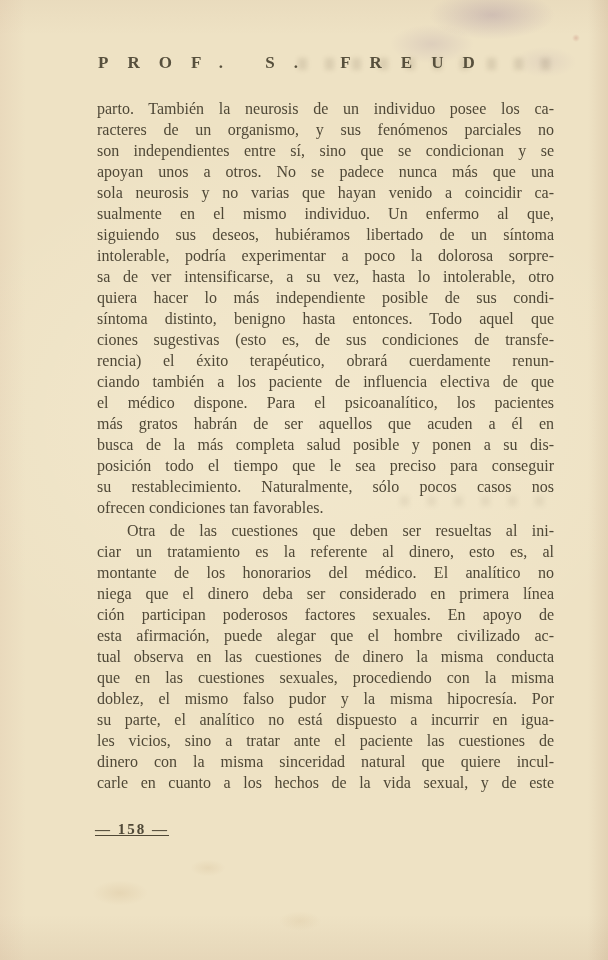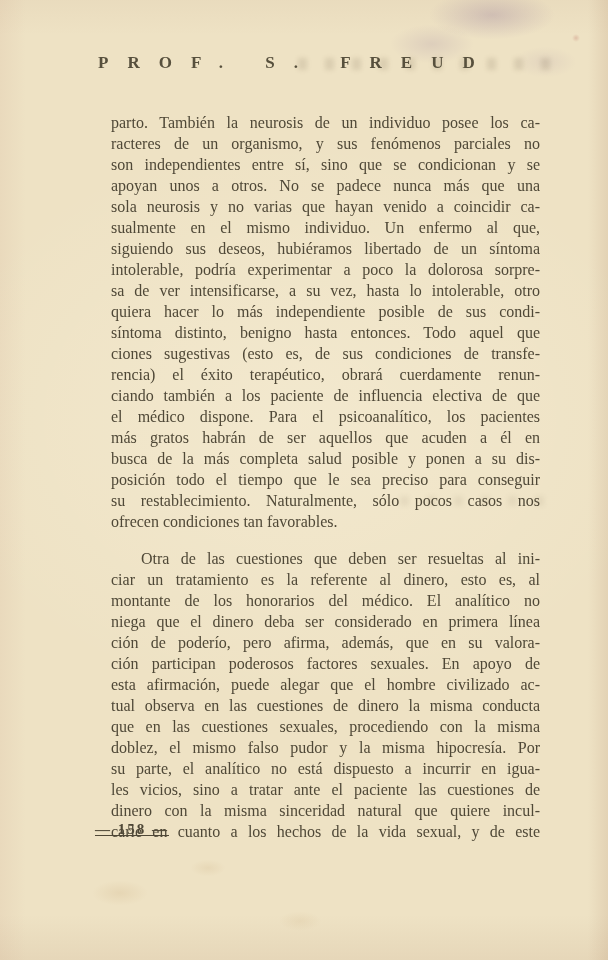--- a/index.html
+++ b/index.html
@@ -52,21 +52,21 @@
   .text-block {
     position: absolute;
     left: 95px;
     top: 96px;
     width: 461px;
     font-size: 16px;
     line-height: 21px;
     color: var(--ink, #4f4837);
   }
 
-  .paragraph { margin: 16px; }
+  .paragraph { margin: 2px; }
 
   .line {
     height: 21px;
     overflow: hidden;
     text-align: justify;
     text-align-last: justify;
   }
   .line.no-justify { text-align-last: left; }
   .line.indent { text-indent: 30px; }
 
@@ -113,21 +113,20 @@
         <div class="line">busca de la más completa salud posible y ponen a su dis-</div>
         <div class="line">posición todo el tiempo que le sea preciso para conseguir</div>
         <div class="line">su restablecimiento. Naturalmente, sólo pocos casos nos</div>
         <div class="line no-justify">ofrecen condiciones tan favorables.</div>
       </div>
       <div class="paragraph">
         <div class="line indent">Otra de las cuestiones que deben ser resueltas al ini-</div>
         <div class="line">ciar un tratamiento es la referente al dinero, esto es, al</div>
         <div class="line">montante de los honorarios del médico. El analítico no</div>
         <div class="line">niega que el dinero deba ser considerado en primera línea</div>
-        <div class="line">ción de poderío, pero afirma, además, que en su valora-</div>
         <div class="line">ción participan poderosos factores sexuales. En apoyo de</div>
         <div class="line">esta afirmación, puede alegar que el hombre civilizado ac-</div>
         <div class="line">tual observa en las cuestiones de dinero la misma conducta</div>
         <div class="line">que en las cuestiones sexuales, procediendo con la misma</div>
         <div class="line">doblez, el mismo falso pudor y la misma hipocresía. Por</div>
         <div class="line">su parte, el analítico no está dispuesto a incurrir en igua-</div>
         <div class="line">les vicios, sino a tratar ante el paciente las cuestiones de</div>
         <div class="line">dinero con la misma sinceridad natural que quiere incul-</div>
         <div class="line">carle en cuanto a los hechos de la vida sexual, y de este</div>
       </div>

